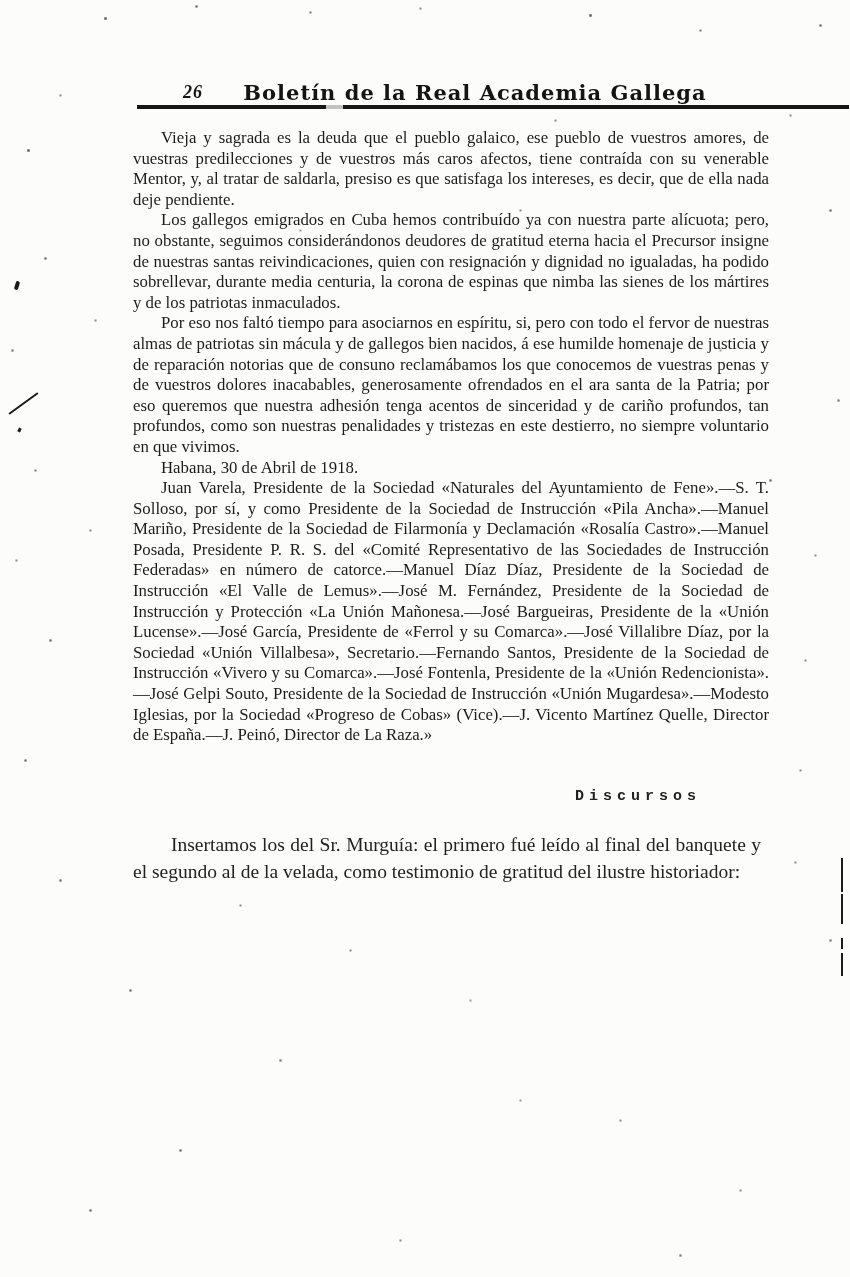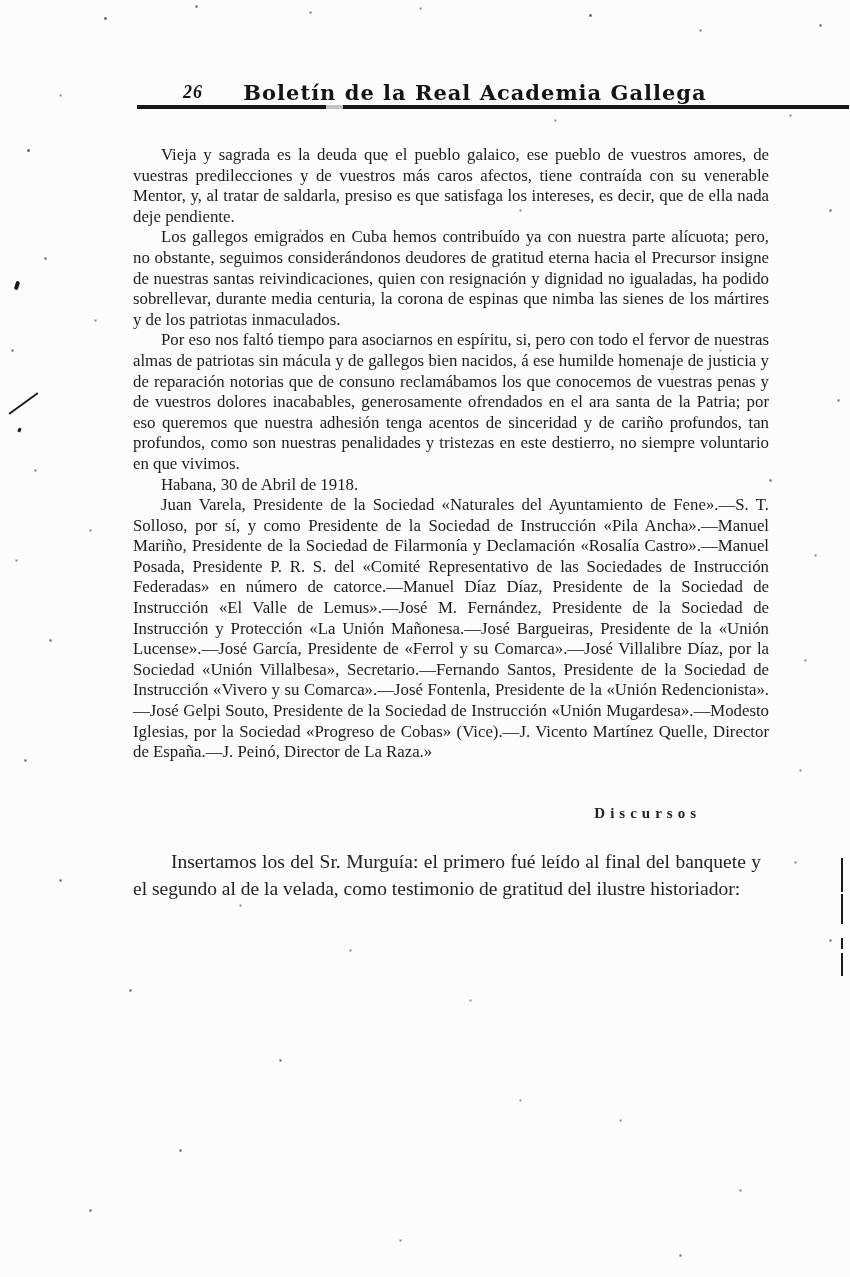--- a/index.html
+++ b/index.html
@@ -24,33 +24,33 @@
     font-size:21px;font-weight:bold;
     letter-spacing:1px;color:#141414;
   }
   .header-rule{
     position:absolute;left:137px;top:105px;width:712px;height:4px;
     background:linear-gradient(to right,
       #171717 0 26.5%, rgba(23,23,23,.25) 26.5% 29%, #171717 29% 100%);
   }
   
   .text-block{
-    position:absolute;left:133px;top:145px;width:636px;
+    position:absolute;left:133px;top:128px;width:636px;
   }
   .para{
     margin:0;
     font-size:16.8px;line-height:20.6px;
     text-align:justify;text-indent:28px;
     color:#1c1c1c;
   }
   .date-line{margin:0;font-size:16.8px;line-height:20.6px;text-indent:28px;}
   .section-heading{
     margin:42px 68px 0 0;
     text-align:right;
-    font-family:Liberation Serif, serif;
+    font-family:Liberation Mono, monospace;
     font-size:15px;font-weight:600;
     letter-spacing:5px;color:#222;
   }
   .closing-para{
     margin:26px 8px 0 0;
     font-size:19.5px;line-height:27px;
     text-align:justify;text-indent:38px;
     color:#222;
   }
   .it{}

